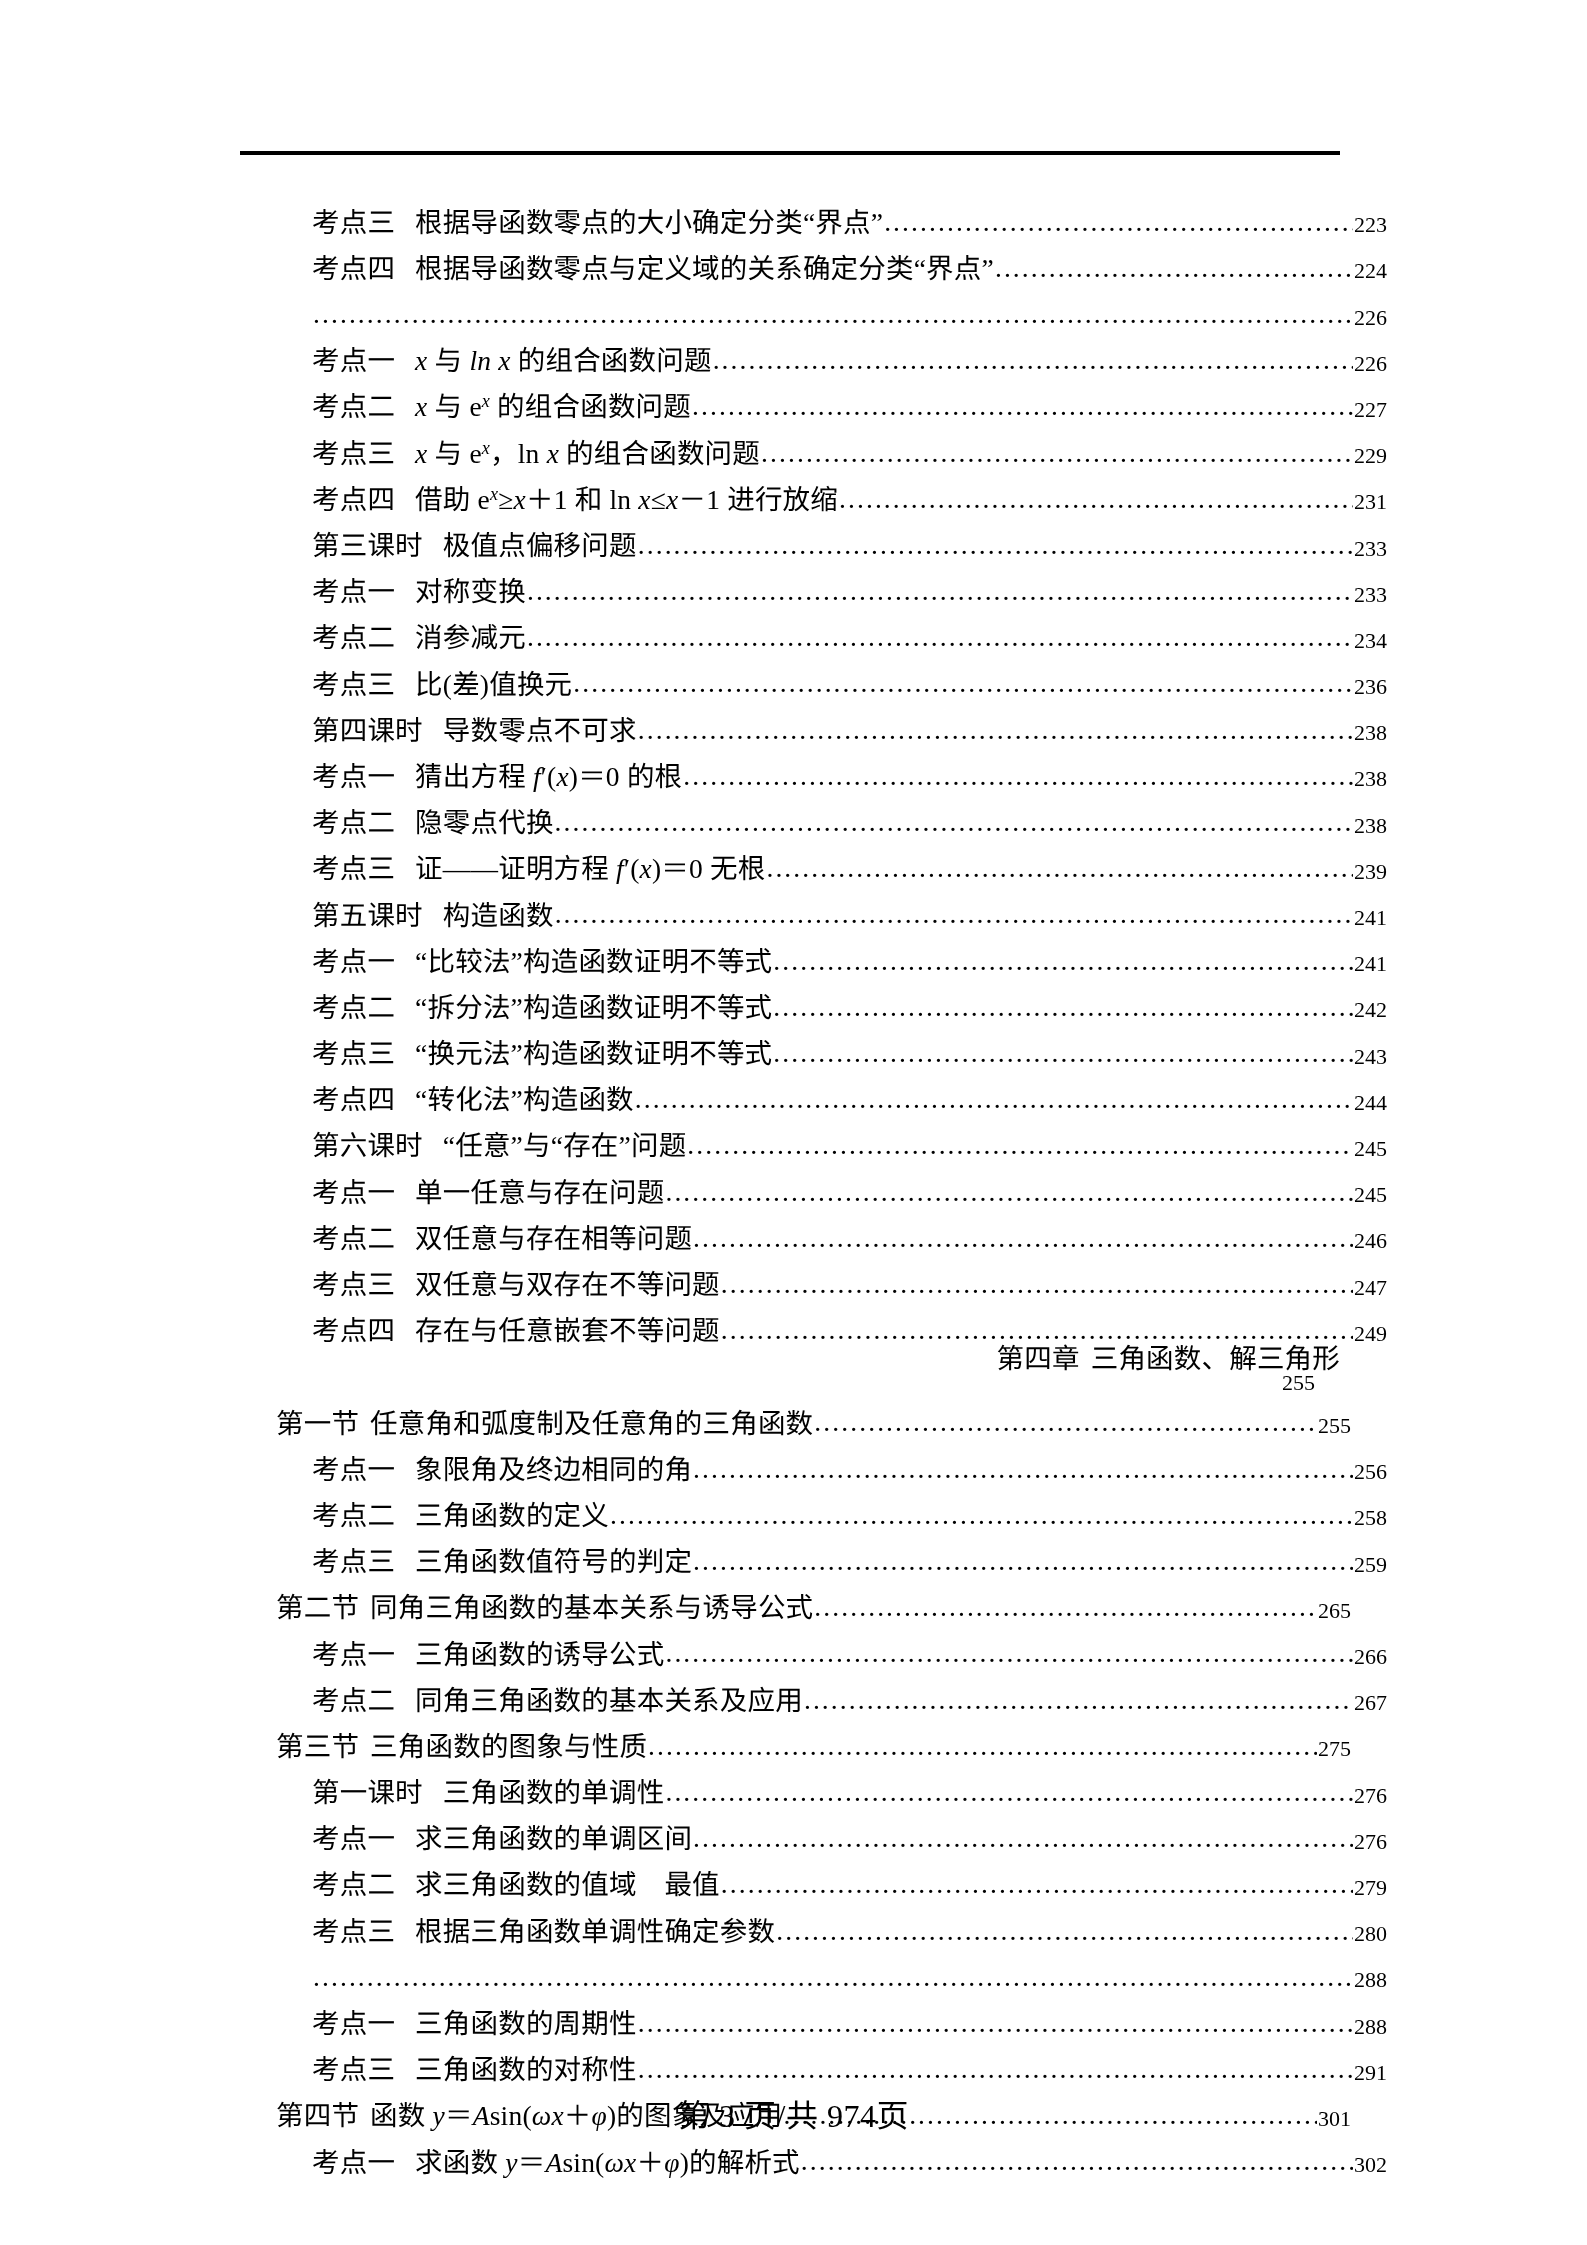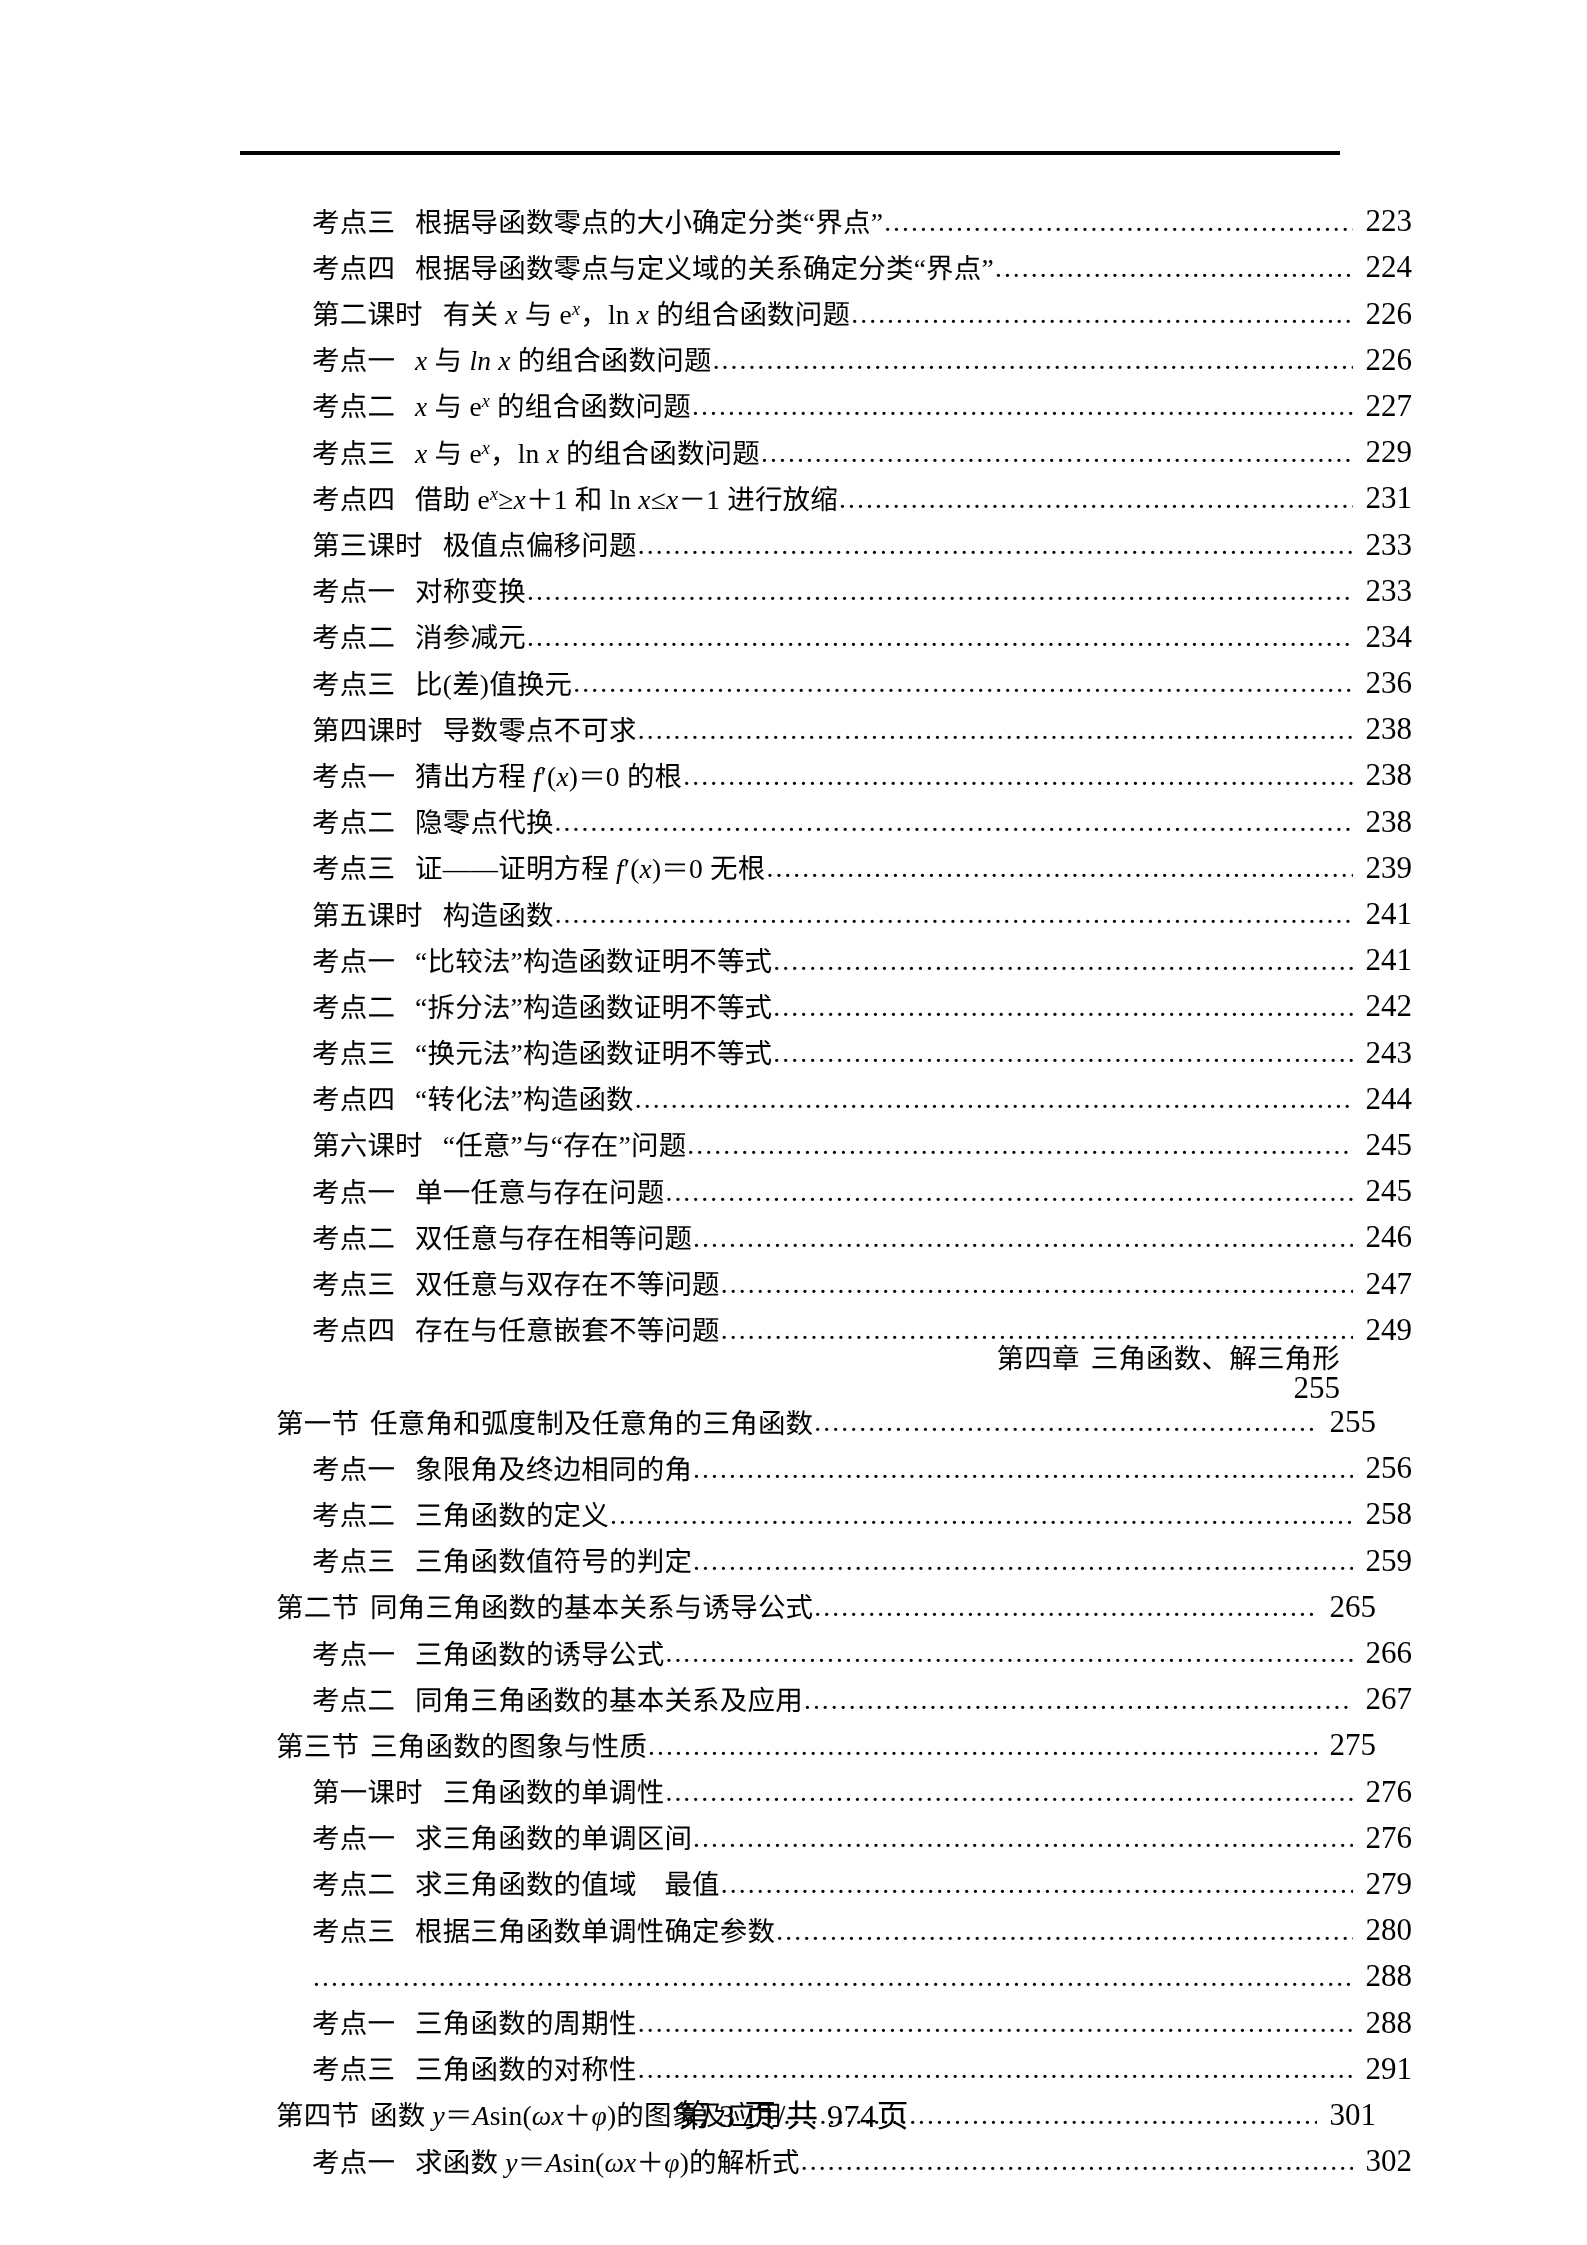--- a/index.html
+++ b/index.html
@@ -62,23 +62,23 @@
     position: absolute;
     left: 0;
     bottom: 0.04em;
     font-size: 27.5px;
     letter-spacing: 2.1px;
     color: #000;
     white-space: nowrap;
   }
   .toc-page {
     flex: 0 0 auto;
-    text-align: right;
+    text-align: left;
     min-width: 58px;
-    font-size: 31px;
+    font-size: 22px;
   }
   
   .lvl-chapter  { padding-left: 0px; flex-direction: column;  }
   .lvl-section  { padding-left: 36px; }
   .lvl-lesson   { padding-left: 72px; }
   .lvl-point    { padding-left: 72px; }
 
   
   .tok { display: inline-block; }
   .gap-sm { display: inline-block; width: 11px; }
@@ -112,21 +112,20 @@
         <span class="toc-label"><span class="tok">考点三</span><span class="gap-md"></span><span>根据导函数零点的大小确定分类“界点”</span></span>
         <span class="toc-leader"></span>
         <span class="toc-page">223</span>
       </div>
       <div class="toc-row lvl-point">
         <span class="toc-label"><span class="tok">考点四</span><span class="gap-md"></span><span>根据导函数零点与定义域的关系确定分类“界点”</span></span>
         <span class="toc-leader"></span>
         <span class="toc-page">224</span>
       </div>
       <div class="toc-row lvl-lesson">
-        <span class="toc-label"><span class="tok">第二课时</span><span class="gap-md"></span><span>有关 <span class="mi">x</span> 与 <span class="mup">e</span><span class="sup">x</span>，<span class="mup">ln</span> <span class="mi">x</span> 的组合函数问题</span></span>
         <span class="toc-leader"></span>
         <span class="toc-page">226</span>
       </div>
       <div class="toc-row lvl-point">
         <span class="toc-label"><span class="tok">考点一</span><span class="gap-md"></span><span><span class="mi">x</span> 与 <span class="mi">ln</span> <span class="mi">x</span> 的组合函数问题</span></span>
         <span class="toc-leader"></span>
         <span class="toc-page">226</span>
       </div>
       <div class="toc-row lvl-point">
         <span class="toc-label"><span class="tok">考点二</span><span class="gap-md"></span><span><span class="mi">x</span> 与 <span class="mup">e</span><span class="sup">x</span> 的组合函数问题</span></span>

